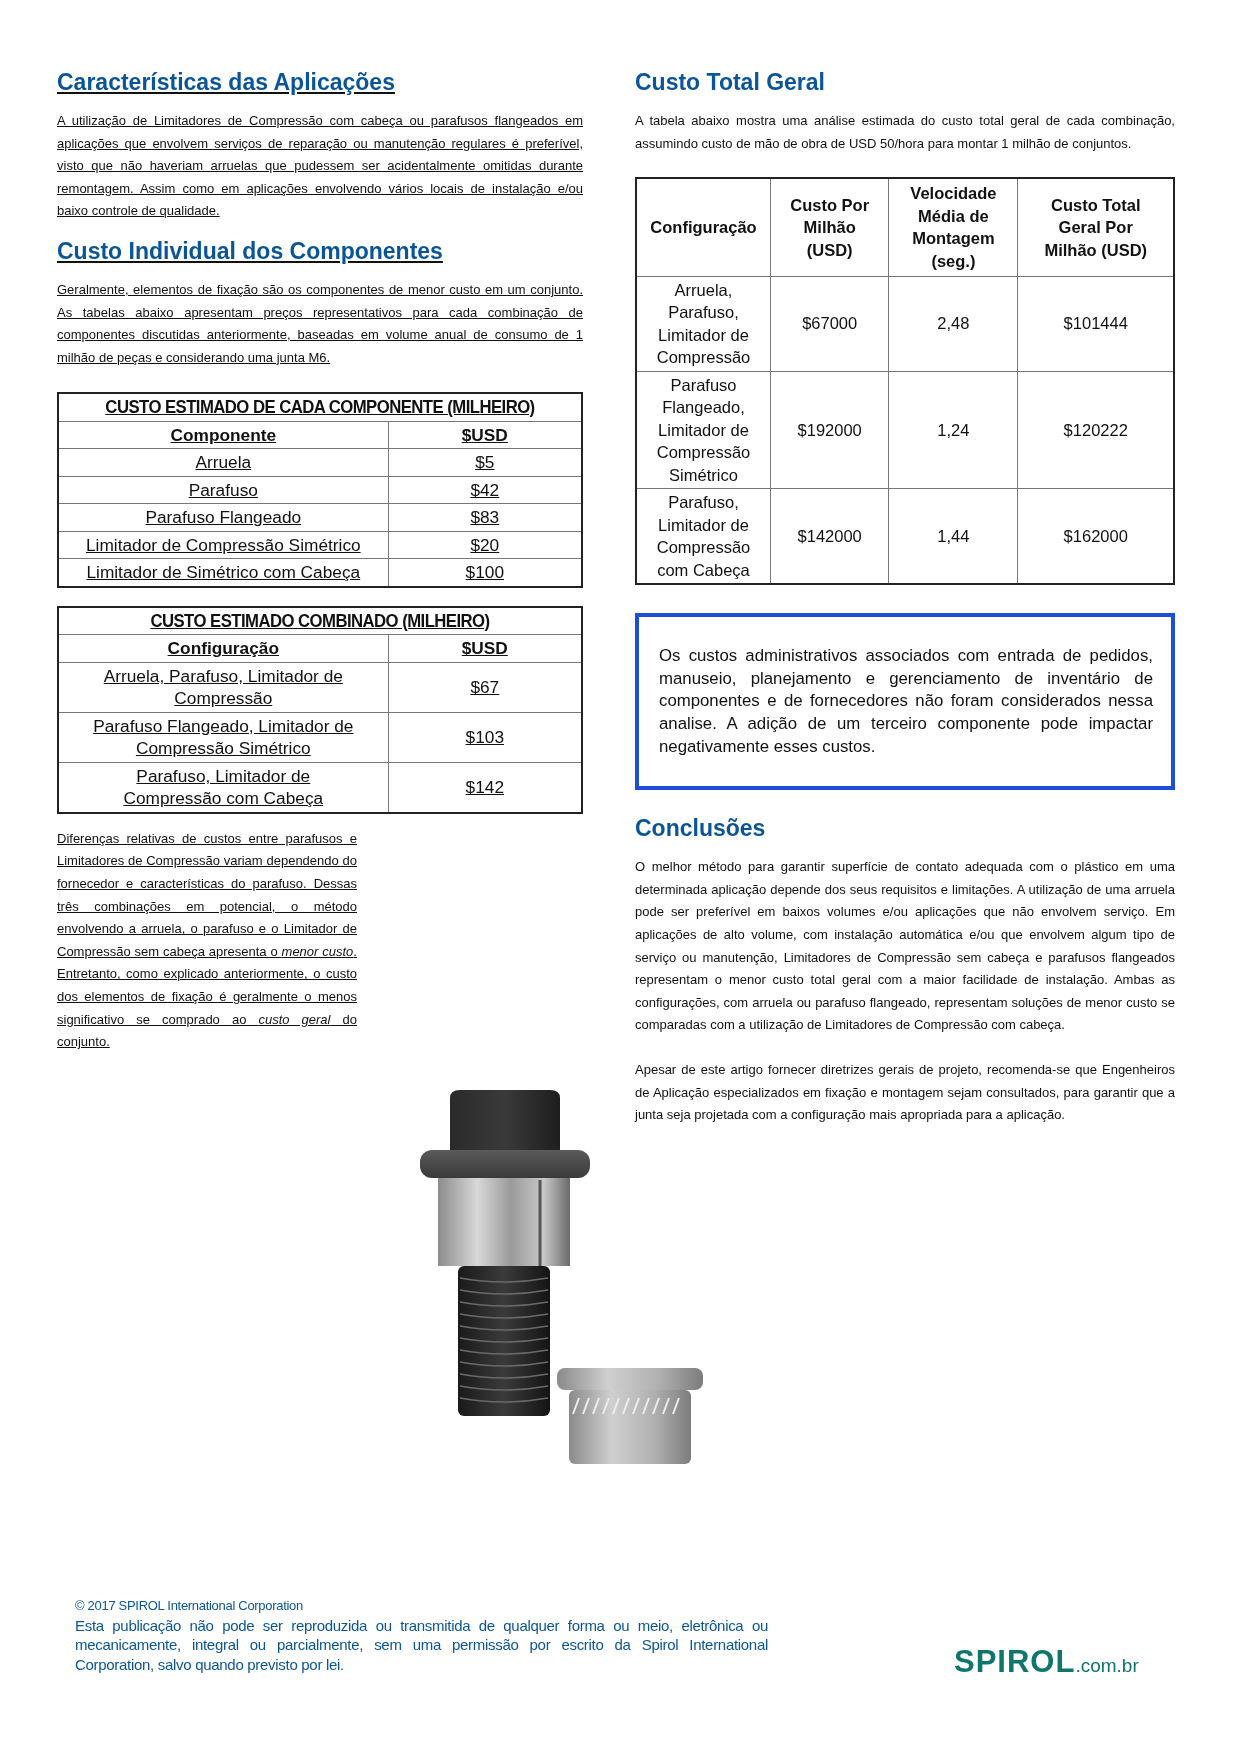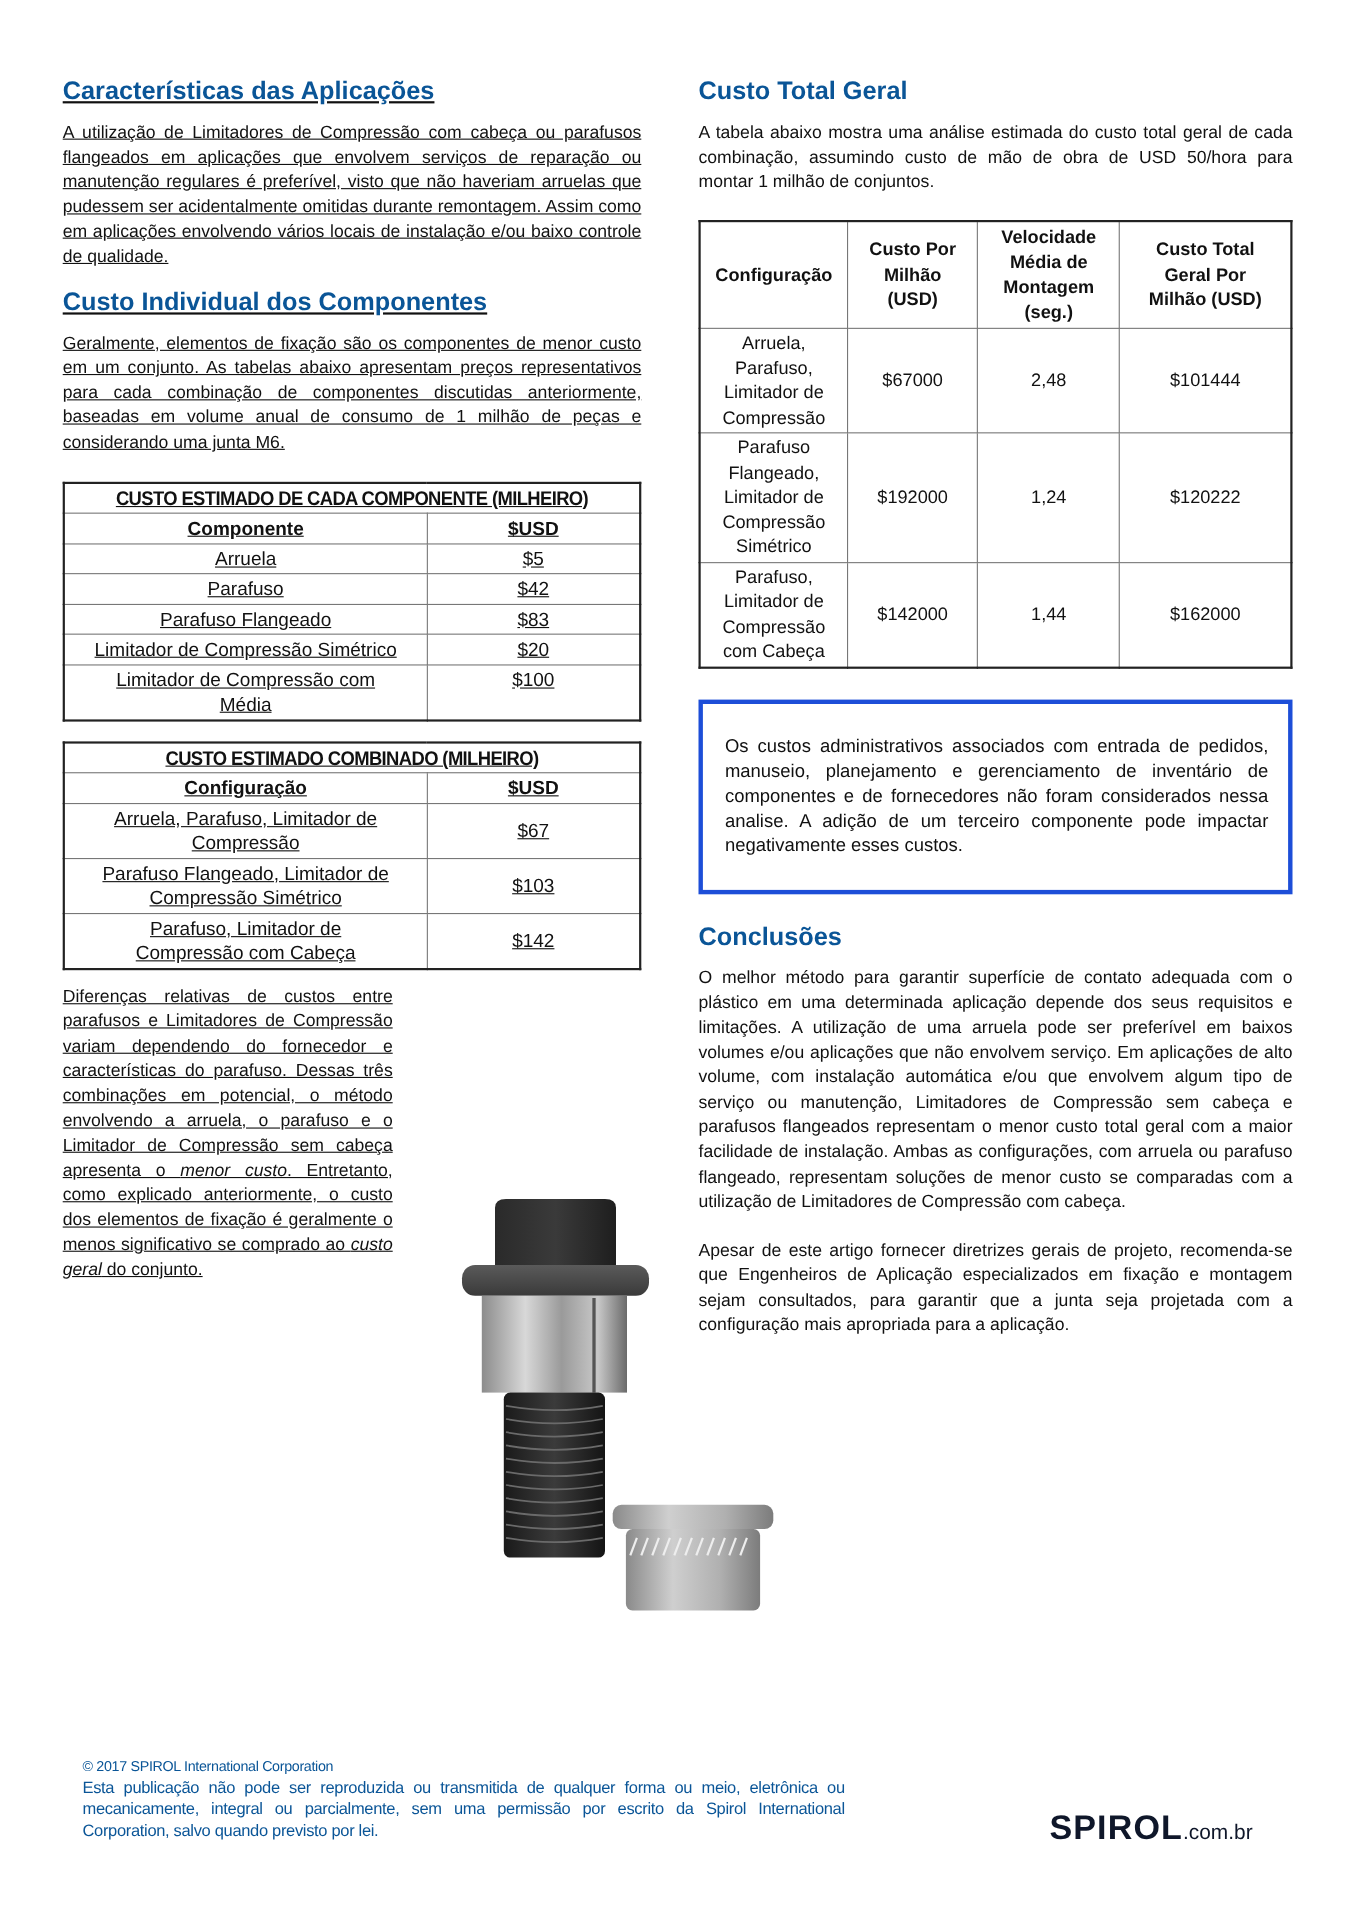--- a/index.html
+++ b/index.html
@@ -3,32 +3,32 @@
 <meta charset="utf-8">
 <style>
   html, body { margin: 0; padding: 0; background: #ffffff; }
   body { width: 1241px; height: 1754px; position: relative; overflow: hidden;
          font-family: "Liberation Sans", sans-serif; color: #111; }
   .col { position: absolute; }
   #col-left { left: 57px; top: 68px; width: 526px; text-decoration: underline; }
   #col-right { left: 635px; top: 68px; width: 540px; }
   h2 { font-family: "Liberation Sans", sans-serif; font-weight: bold; color: #0a5597;
        font-size: 23px; margin: 0 0 14px 0; line-height: 28px; }
-  p.body { font-size: 16px; line-height: 22.6px; margin: 0; text-align: justify; }
+  p.body { font-size: 13px; line-height: 22.6px; margin: 0; text-align: justify; }
   table.tbl { border-collapse: collapse; width: 100%; font-size: 17.3px; }
   table.tbl td, table.tbl th { border: 1.5px solid #777; text-align: center; padding: 2px 4px; line-height: 22.5px; }
   table.tbl { border: 2px solid #222; }
   .t-title { font-family: "Liberation Sans", sans-serif; font-weight: bold; font-size: 18px; letter-spacing: -0.6px; transform: scaleX(0.93); }
   th.hdr { font-weight: bold; }
   .box { border: 4px solid #1d4ed8; padding: 28px 18px 28px 20px; }
   .footer { position: absolute; left: 75px; top: 1596px; width: 693px; color: #0a5597;
             font-size: 15px; line-height: 19.5px; letter-spacing: -0.3px; }
   .footer .copy { font-size: 13px; }
   .footer .legal { text-align: justify; }
-  .logo { position: absolute; left: 954px; top: 1644px; color: #0f172a; white-space: nowrap; text-align: center; }
+  .logo { position: absolute; left: 954px; top: 1644px; color: #0f766e; white-space: nowrap; text-align: center; }
   .logo .brand { font-family: "Liberation Sans", sans-serif; font-weight: bold; font-size: 31px; letter-spacing: 1px; }
   .logo .tld { font-size: 19px; font-weight: normal; }
   .wrap-area { position: relative; }
   .img-bolt { position: absolute; left: 410px; top: 1088px; }
   .img-limiter { position: absolute; left: 555px; top: 1360px; }
 </style>
 </head>
 <body>
 
 <div id="col-left" class="col">
@@ -57,21 +57,21 @@
     </tr>
     <tr>
       <td>Parafuso Flangeado</td>
       <td>$83</td>
     </tr>
     <tr>
       <td>Limitador de Compressão Simétrico</td>
       <td>$20</td>
     </tr>
     <tr>
-      <td style="padding-left:22px;padding-right:22px;">Limitador de Compressão com Média</td>
+      <td style="padding-left:22px;padding-right:22px;">Limitador de Simétrico com Cabeça</td>
       <td style="vertical-align:top;">$100</td>
     </tr>
   </tbody>
     </table>
 
   <table class="tbl" style="margin-top:18px;">
     <tbody>
         <tr>
       <th colspan="2" class="t-title">CUSTO ESTIMADO COMBINADO (MILHEIRO)</th>
     </tr>

